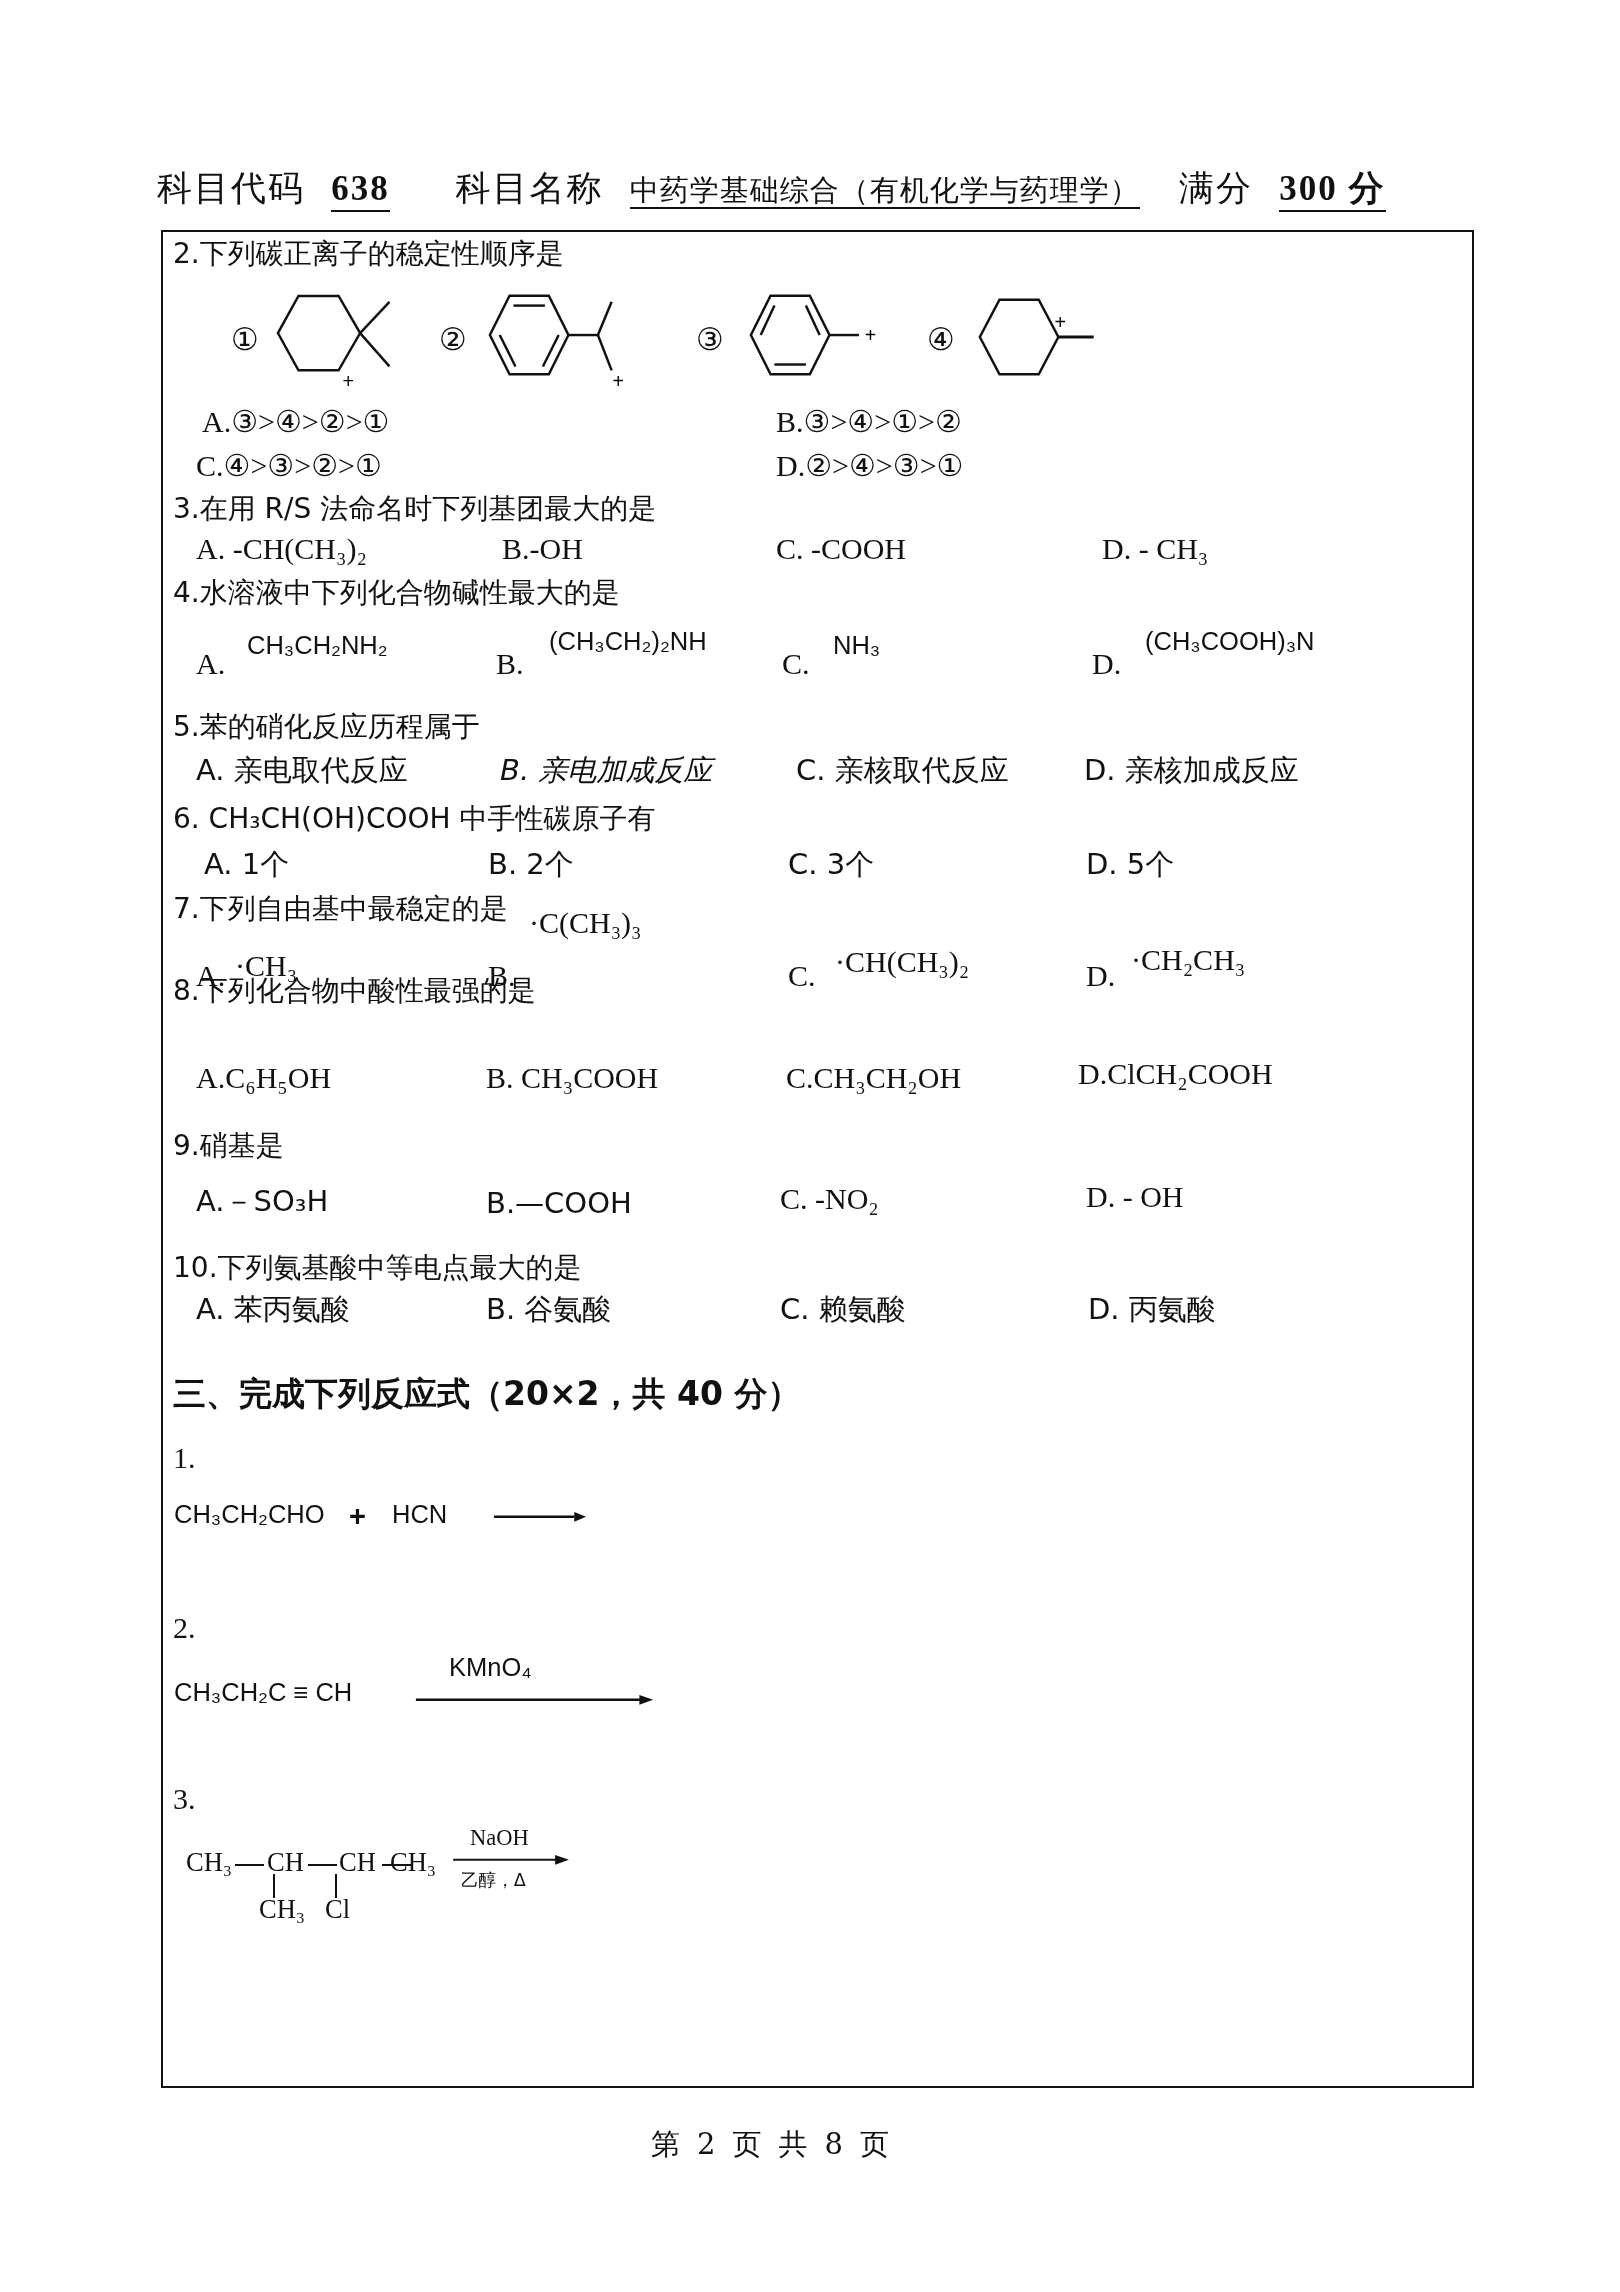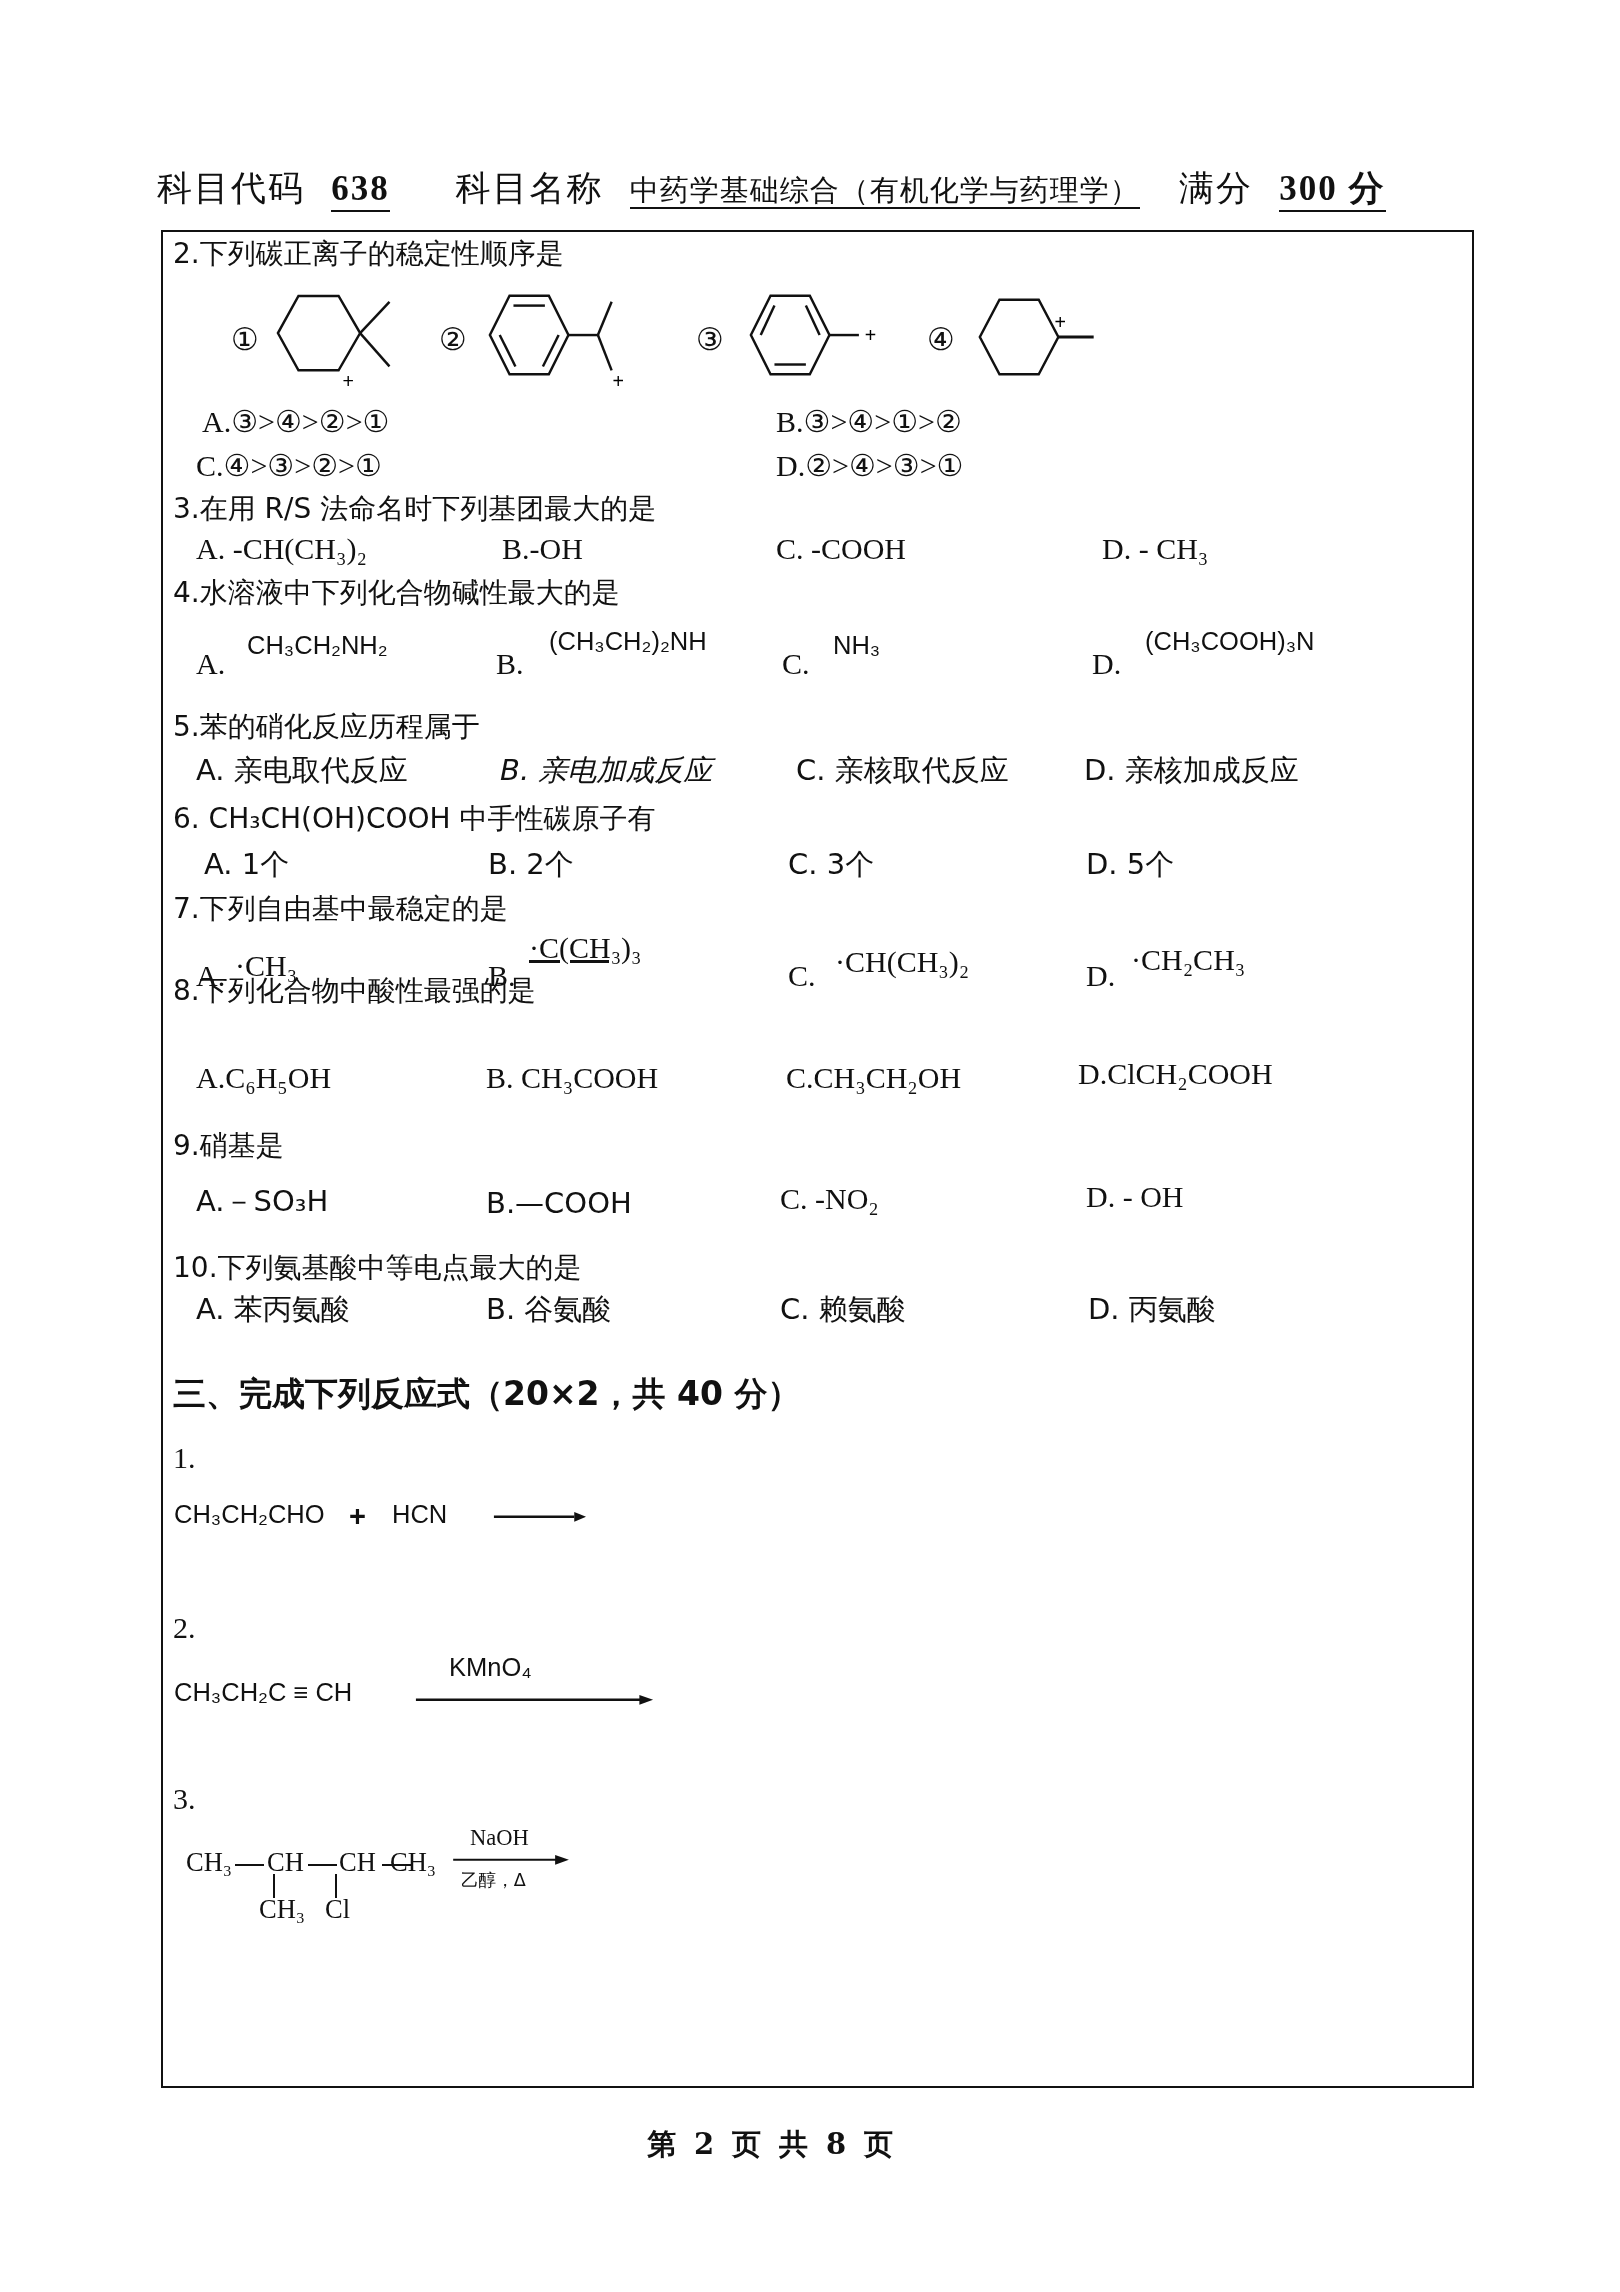--- a/index.html
+++ b/index.html
@@ -9,21 +9,21 @@
   .hdr { top:165px; left:157px; font-size:35px; white-space:nowrap; letter-spacing:2px; }
   .hdr .lbl { font-family:"DejaVu Sans","Liberation Sans",sans-serif; }
   .hdr .u { border-bottom:2.9px solid #111; padding-bottom:2px; font-weight:bold; font-family:"Liberation Serif",serif; }
   .hdr .subj { font-size:29px; border-bottom:2px solid #111; font-family:"DejaVu Sans","Liberation Sans",sans-serif; letter-spacing:1px;}
   .box { left:161px; top:230px; width:1313px; height:1858px; border:2.9px solid #111; box-sizing:border-box; }
   .q { font-family:"DejaVu Sans","Liberation Sans",sans-serif; font-size:28px; white-space:nowrap; }
   .opt { font-family:"DejaVu Sans","Liberation Sans",sans-serif; font-size:29px; white-space:nowrap; }
   .ser { font-family:"Liberation Serif","DejaVu Serif",serif; font-size:30px; }
   .sans { font-family:"Liberation Sans","DejaVu Sans",sans-serif; font-size:25.5px; }
   .sec { font-family:"DejaVu Sans","Liberation Sans",sans-serif; font-size:33px; font-weight:bold; white-space:nowrap; }
-  .footer { top:2125px; left:0; width:1544px; text-align:center; font-size:29px; letter-spacing:3.9px;font-weight:bold; }
+  .footer { top:2125px; left:0; width:1544px; text-align:center; font-size:29px; letter-spacing:3.9px; }
   svg { position:absolute; overflow:visible; }
 </style>
 </head>
 <body>
 
 <div class="abs hdr">
   <span class="lbl">科目代码</span>
   &nbsp;<span class="u">638</span>
   &nbsp;&nbsp;&nbsp;&nbsp;<span class="lbl">科目名称</span>
   &nbsp;<span class="subj">中药学基础综合（有机化学与药理学）</span>
@@ -104,21 +104,21 @@
 <div class="abs q" style="top:800px;left:173px;">6. CH₃CH(OH)COOH 中手性碳原子有</div>
 <div class="abs opt" style="top:845px;left:204px;">A. 1个</div>
 <div class="abs opt" style="top:845px;left:488px;">B. 2个</div>
 <div class="abs opt" style="top:845px;left:788px;">C. 3个</div>
 <div class="abs opt" style="top:845px;left:1086px;">D. 5个</div>
 
 <div class="abs q" style="top:890px;left:173px;">7.下列自由基中最稳定的是</div>
 <div class="abs opt ser" style="top:959px;left:196px;">A.</div>
 <div class="abs ser" style="top:949px;left:235px;">·CH₃</div>
 <div class="abs opt ser" style="top:959px;left:488px;">B.</div>
-<div class="abs ser" style="top:931px;left:529px;text-decoration:underline;">·C(CH₃)₃</div>
+<div class="abs ser" style="top:906px;left:529px;">·C(CH₃)₃</div>
 <div class="abs opt ser" style="top:959px;left:788px;">C.</div>
 <div class="abs ser" style="top:945px;left:835px;">·CH(CH₃)₂</div>
 <div class="abs opt ser" style="top:959px;left:1086px;">D.</div>
 <div class="abs ser" style="top:943px;left:1131px;">·CH₂CH₃</div>
 
 <div class="abs q" style="top:972px;left:173px;">8.下列化合物中酸性最强的是</div>
 <div class="abs opt ser" style="top:1061px;left:196px;">A.C₆H₅OH</div>
 <div class="abs opt ser" style="top:1061px;left:486px;">B.  CH₃COOH</div>
 <div class="abs opt ser" style="top:1061px;left:786px;">C.CH₃CH₂OH</div>
 <div class="abs opt ser" style="top:1057px;left:1078px;">D.ClCH₂COOH</div>

